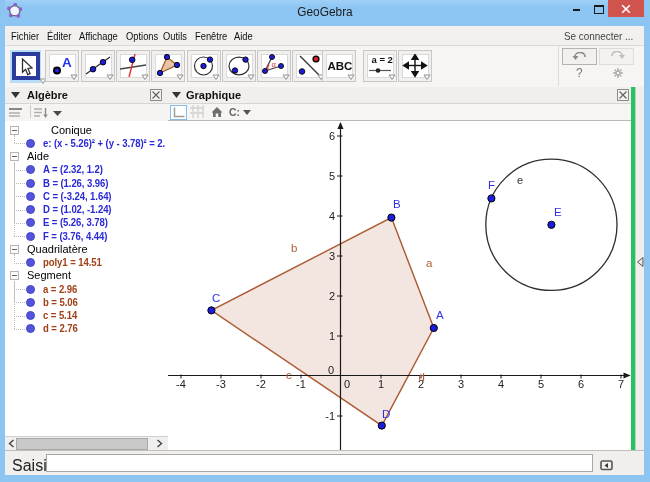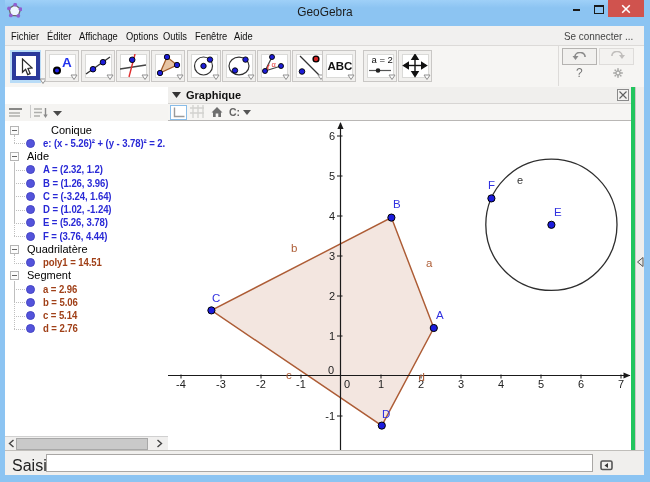--- a/index.html
+++ b/index.html
@@ -158,21 +158,21 @@
     </div>
     <div class="tbbtn" style="left:317px;">
     <div class="inner"></div>
     <svg class="abs" style="left:3px;top:3px;" width="27" height="24" viewBox="0 0 27 24">
         <text x="1.5" y="16" font-size="11.5" font-weight="bold" fill="#111" font-family="Liberation Sans">ABC</text>
       </svg>
     <svg class="abs" style="left:24px;top:23px;" width="8" height="7">
         <polygon points="1,1 7,1 4,5.5" fill="#fff" stroke="#909090" stroke-width="1"></polygon>
       </svg>
     </div>
-    <div class="tbbtn" style="left:358.0px;">
+    <div class="tbbtn" style="left:358.0px;font-weight:bold;">
     <div class="inner"></div>
     <svg class="abs" style="left:3px;top:3px;" width="27" height="24" viewBox="0 0 27 24">
         <text x="4.5" y="9" font-size="9.5" fill="#111" font-family="Liberation Sans">a = 2</text>
         <line x1="2" y1="16.5" x2="24" y2="16.5" stroke="#555" stroke-width="1.2"></line>
         <circle cx="11" cy="16.5" r="2.3" fill="#222"></circle>
       </svg>
     <svg class="abs" style="left:24px;top:23px;" width="8" height="7">
         <polygon points="1,1 7,1 4,5.5" fill="#fff" stroke="#909090" stroke-width="1"></polygon>
       </svg>
     </div>
@@ -213,20 +213,31 @@
         <rect x="1.8" y="1.8" width="1.9" height="1.9"></rect>
         <rect x="8.3" y="1.8" width="1.9" height="1.9"></rect>
         <rect x="1.8" y="8.3" width="1.9" height="1.9"></rect>
         <rect x="8.3" y="8.3" width="1.9" height="1.9"></rect>
       </g>
   <circle cx="6" cy="6" r="1.6" fill="#f6f5f3"></circle>
 </svg>
   </div>
 
 <div class="abs" id="algpanel" style="left:5px;top:87px;width:165px;height:363px;background:#fff;border-right:1px solid #8a8a8a;">
+  <div class="abs" style="left:0;top:0;width:165px;height:16px;background:#f0efed;border-bottom:1px solid #d7d5d3;">
+    <svg class="abs" style="left:6px;top:5px;" width="9" height="6">
+        <polygon points="0,0 9,0 4.5,6" fill="#333"></polygon>
+      </svg>
+    <div class="abs" style="left:22px;top:2px;font-size:11px;font-weight:bold;color:#111;">Algèbre</div>
+    <div class="abs" style="left:145px;top:1.5px;width:10px;height:10px;border:1px solid #8a8a8a;background:#f3f2f0;">
+      <svg class="abs" style="left:0;top:0;" width="10" height="10">
+          <path d="M1.5,1.5 L8.5,8.5 M8.5,1.5 L1.5,8.5" stroke="#5f5f5f" stroke-width="1.1"></path>
+        </svg>
+    </div>
+  </div>
   <div class="abs" style="left:0;top:17px;width:165px;height:17px;background:#f5f4f2;border-bottom:1px solid #cfcdcb;">
     <svg class="abs" style="left:3px;top:3px;" width="18" height="11">
       <path d="M1,2 h13" stroke="#888886" stroke-width="2"></path>
       <path d="M1,6 h11 M1,9 h11" stroke="#aeaeac" stroke-width="1.3"></path>
     </svg>
     <div class="abs" style="left:25px;top:1px;width:1px;height:13px;background:#cccccc;"></div>
     <svg class="abs" style="left:28px;top:3px;" width="22" height="12">
       <path d="M1,2 h8 M1,5.5 h8 M1,9 h6" stroke="#aeaeac" stroke-width="1.3"></path>
       <path d="M12.5,1 v8" stroke="#8a8a8a" stroke-width="1.4"></path>
       <polygon points="10.3,7.5 14.7,7.5 12.5,11" fill="#8a8a8a"></polygon>

